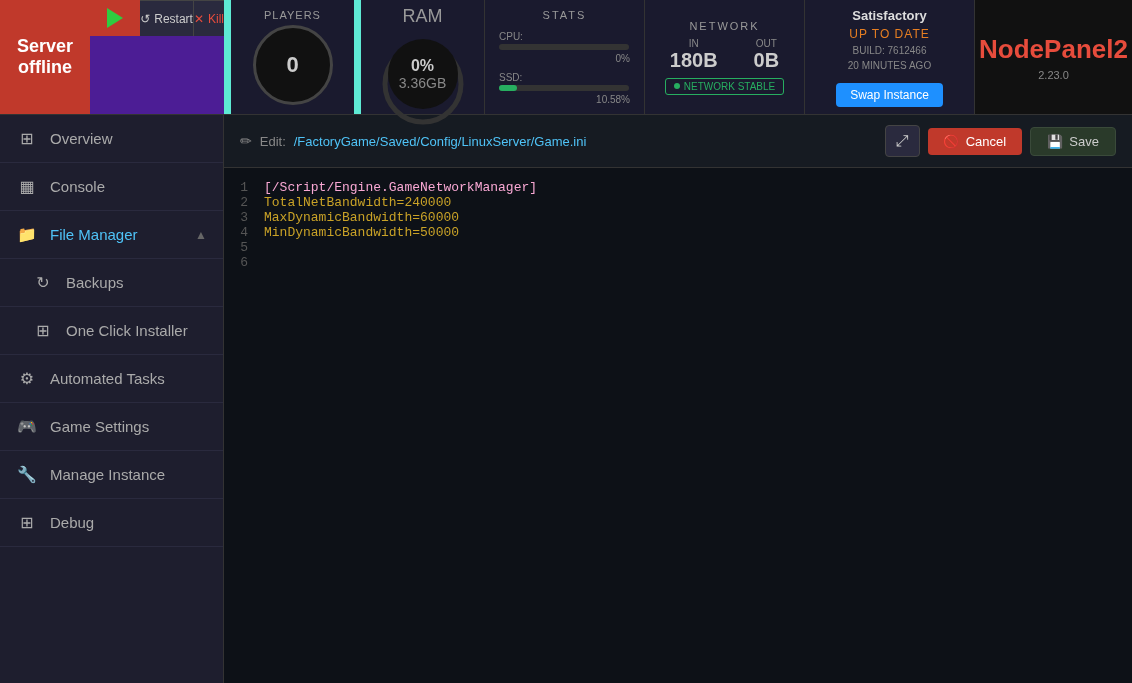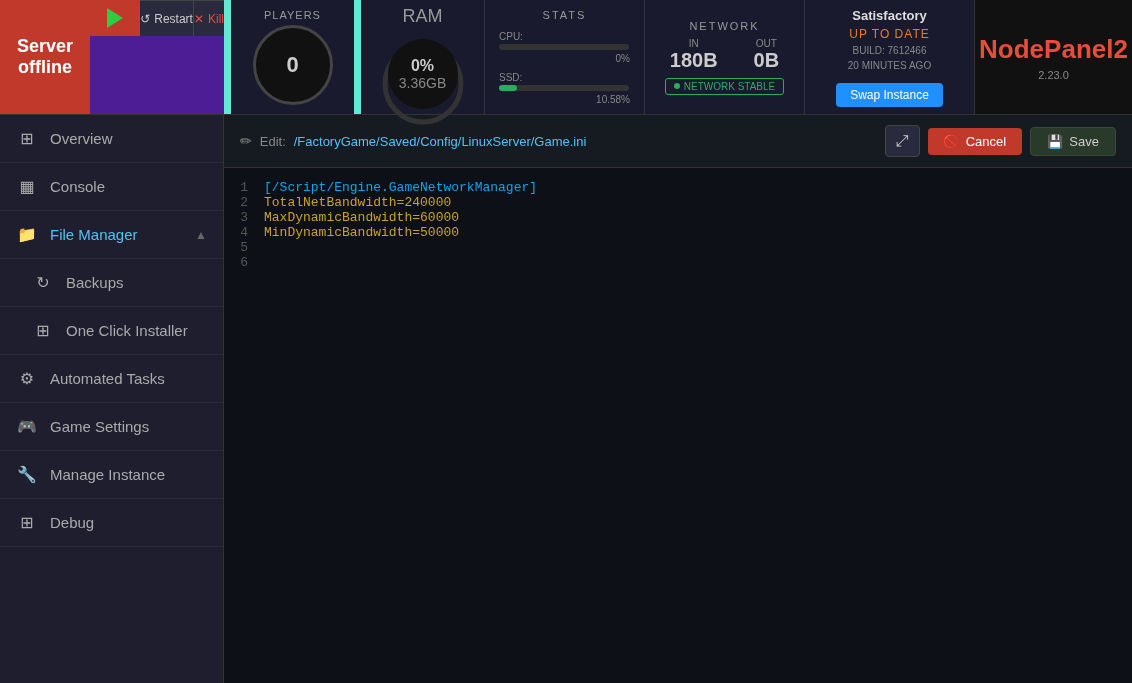--- a/index.html
+++ b/index.html
@@ -478,21 +478,21 @@
       padding-right: 16px;
       color: #555;
       user-select: none;
       flex-shrink: 0;
     }
     .line-content {
       color: #c9a227;
       white-space: pre;
     }
     .line-content.section-header {
-      color: #0ea5e9;
+      color: #f9a8d4;
     }
     .line-content.empty {
       color: transparent;
     }
   </style>
 </head>
 <body>
 
 <div class="top-bar">
 

